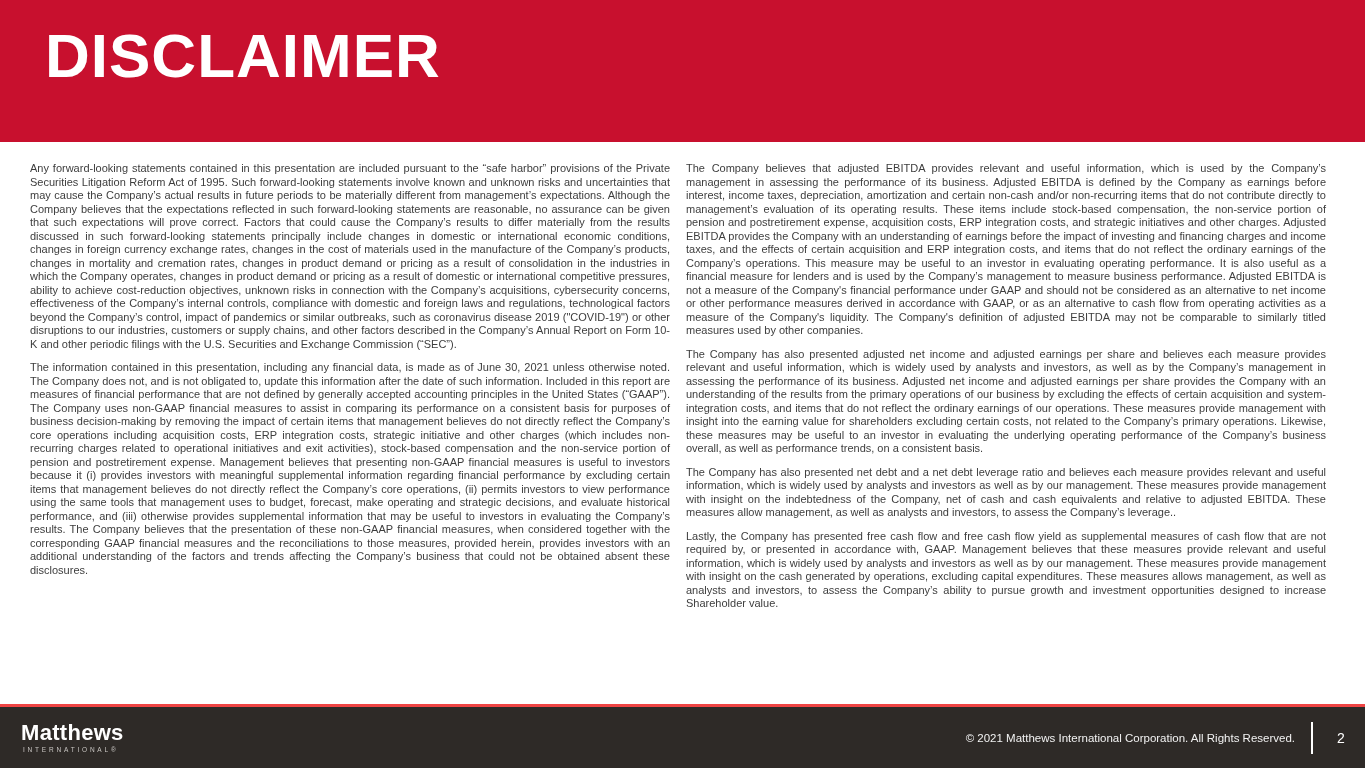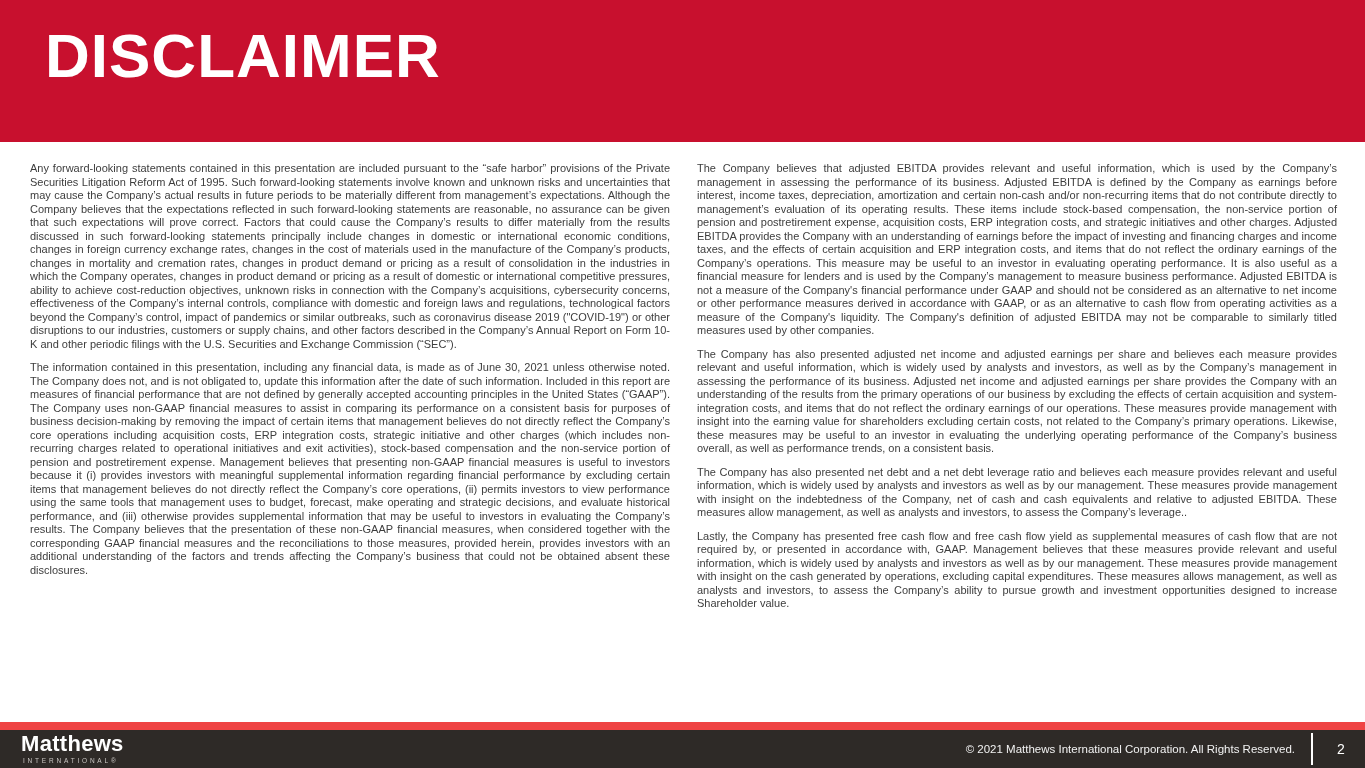--- a/index.html
+++ b/index.html
@@ -34,40 +34,40 @@
     font-weight: bold;
     letter-spacing: 1px;
   }
 
   
   .content {
     flex: 1 1 auto;
     display: flex;
     box-sizing: border-box;
     padding: 20px 28px 0 30px;
-    gap: 27px;
+    gap: 16px;
   }
   .col {
     width: 640px;
     flex: 0 0 640px;
     font-size: 11px;
     line-height: 13.5px;
     color: #3d3d3d;
     text-align: justify;
   }
   .col p {
     margin: 0 0 10px 0;
   }
 
   
   .footer {
     flex: 0 0 auto;
-    height: 46px;
+    height: 64px;
     background: #2e2a27;
-    border-top: 8px solid #ef4444;
+    border-top: 3px solid #ef4444;
     box-sizing: border-box;
     display: flex;
     align-items: center;
     justify-content: space-between;
     padding: 0 12px 0 21px;
     margin-top: 19px;
   }
   .logo {
     display: flex;
     flex-direction: column;

